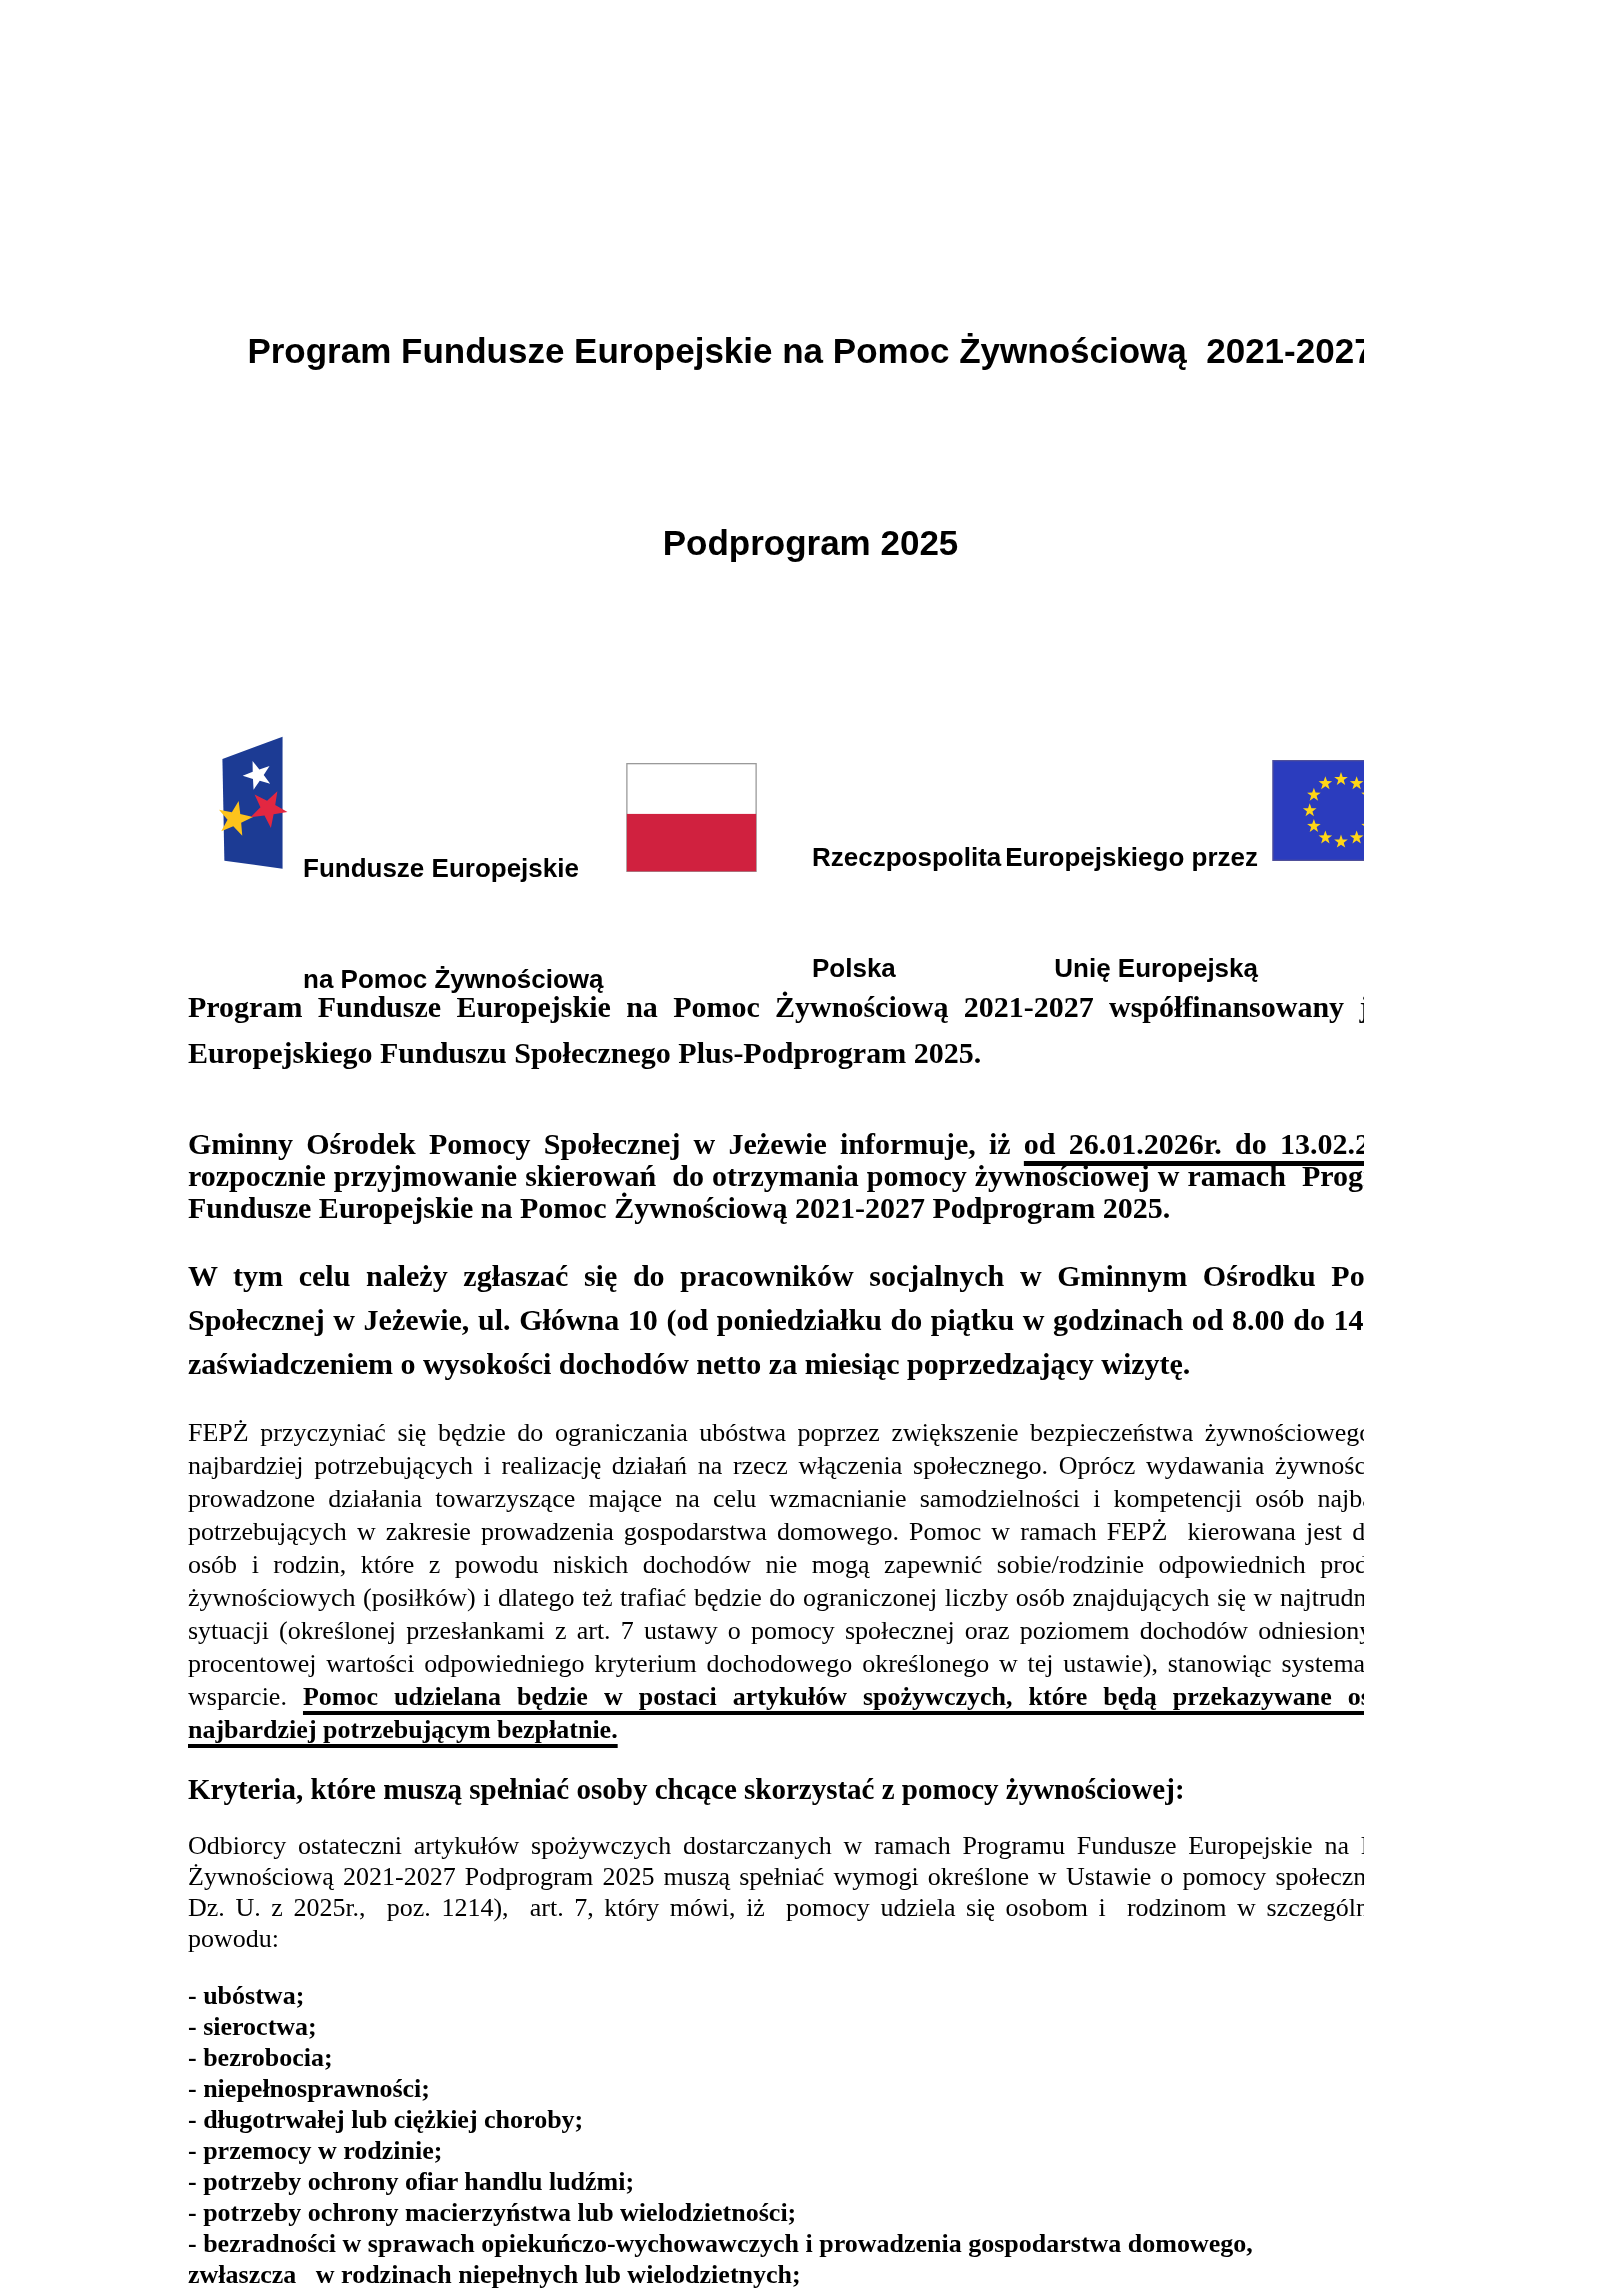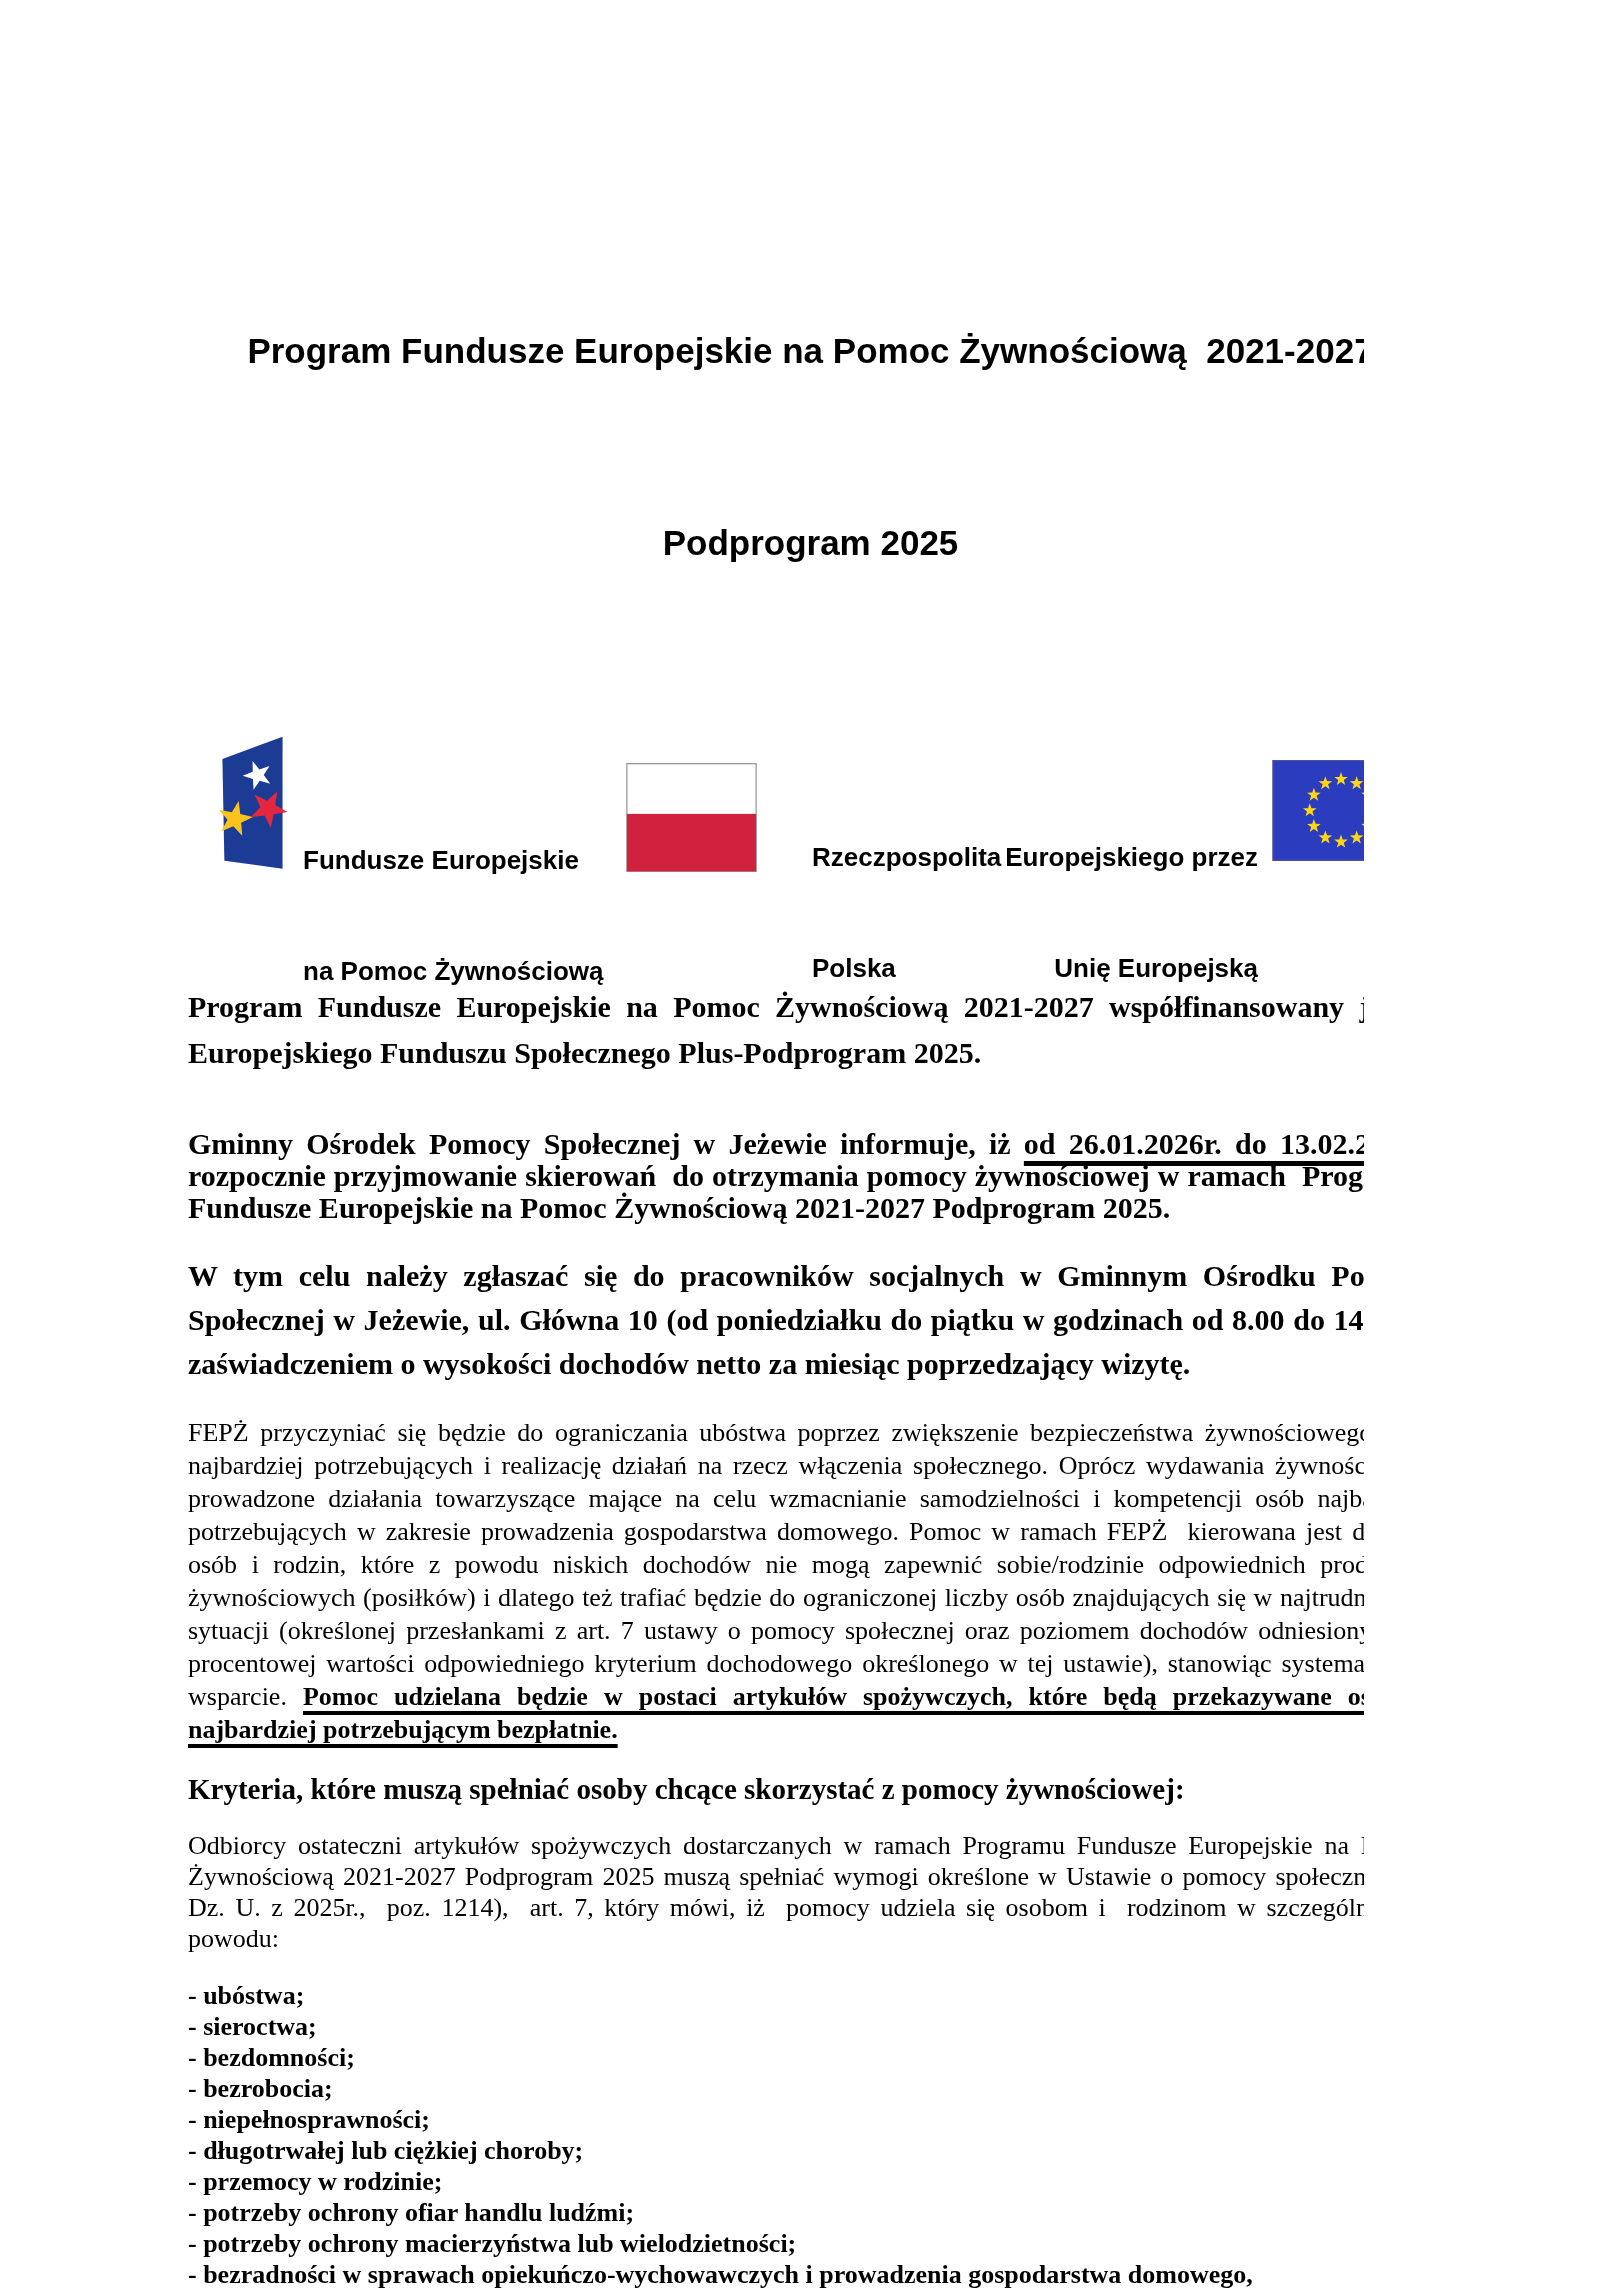--- a/index.html
+++ b/index.html
@@ -39,21 +39,21 @@
   }
   .logo-label {
     position:absolute;
     font-family:"Liberation Sans", sans-serif;
     font-weight:bold;
     font-size:26px;
     line-height:37px;
     white-space:pre;
   }
   .fe-logo-svg  { position:absolute; left:29.4px;  top:2px;  overflow:visible; }
-  .fe-label     { left:115px; top:34px; }
+  .fe-label     { left:115px; top:42px; }
   .pl-flag-svg  { position:absolute; left:438px; top:29.4px; }
   .pl-label     { left:624px; top:31px; }
   .eu-label     { right:175px; top:31px; text-align:right; }
   .eu-flag-svg  { position:absolute; left:1084px; top:26px; }
 
   
   .p-intro {
     margin-top:90px;
     font-weight:bold;
     font-size:30px;
@@ -188,21 +188,20 @@
 
     <h2 class="h-criteria">Kryteria, które muszą spełniać osoby chcące skorzystać z pomocy żywnościowej:</h2>
     <p class="p-criteria">Odbiorcy ostateczni artykułów spożywczych dostarczanych w ramach Programu Fundusze Europejskie na Pomoc Żywnościową 2021-2027 Podprogram 2025 muszą spełniać wymogi określone w Ustawie o pomocy społecznej ( tj. Dz. U. z 2025r.,  poz. 1214),  art. 7, który mówi, iż  pomocy udziela się osobom i  rodzinom w szczególności z powodu:</p>
 
     <div class="crit-list">
 
         <div class="crit-item">- ubóstwa;</div>
 
         <div class="crit-item">- sieroctwa;</div>
 
-        <div class="crit-item">- bezdomności;</div>
 
         <div class="crit-item">- bezrobocia;</div>
 
         <div class="crit-item">- niepełnosprawności;</div>
 
         <div class="crit-item">- długotrwałej lub ciężkiej choroby;</div>
 
         <div class="crit-item">- przemocy w rodzinie;</div>
 
         <div class="crit-item">- potrzeby ochrony ofiar handlu ludźmi;</div>

